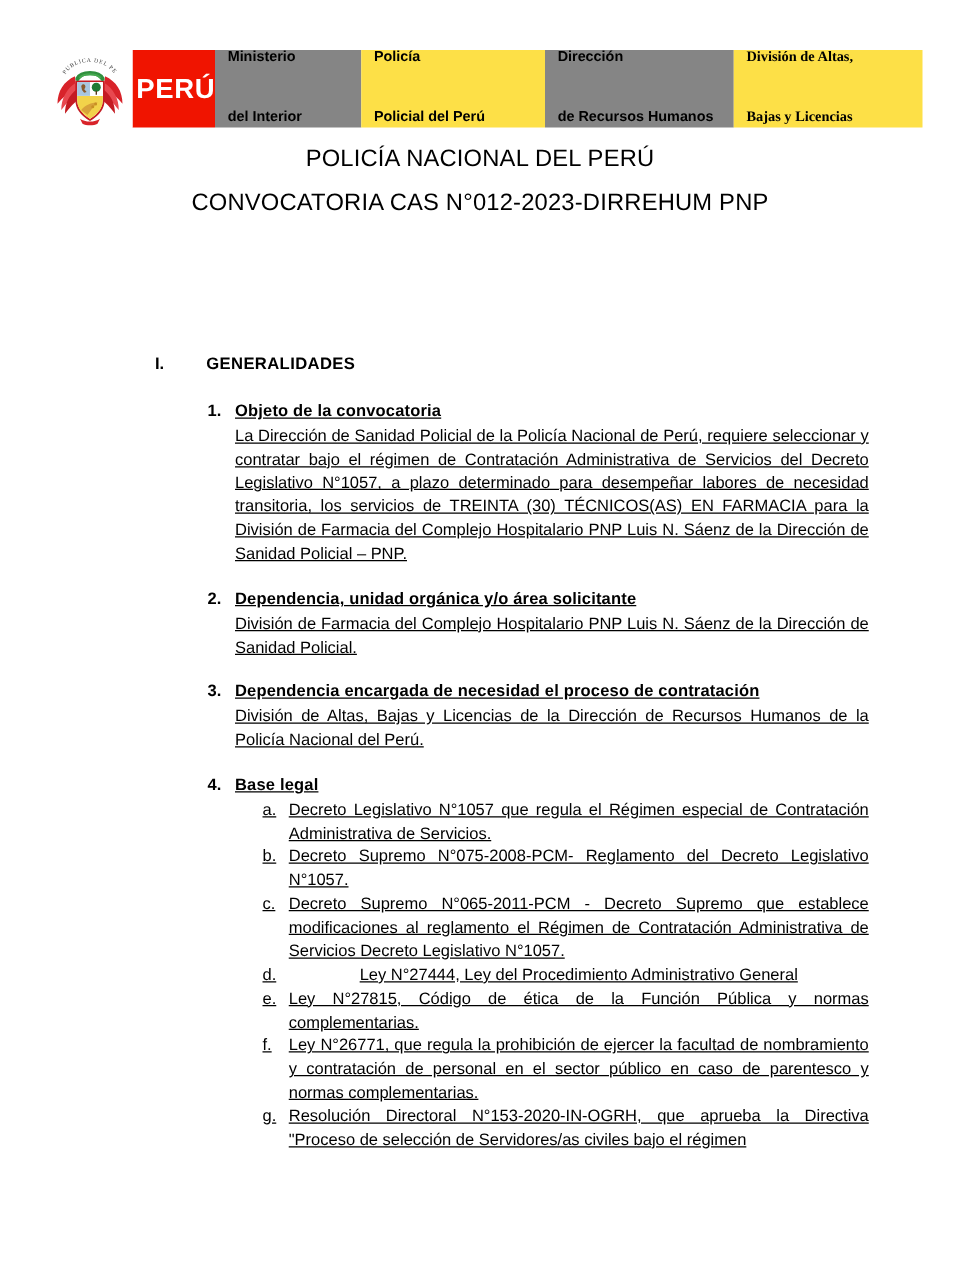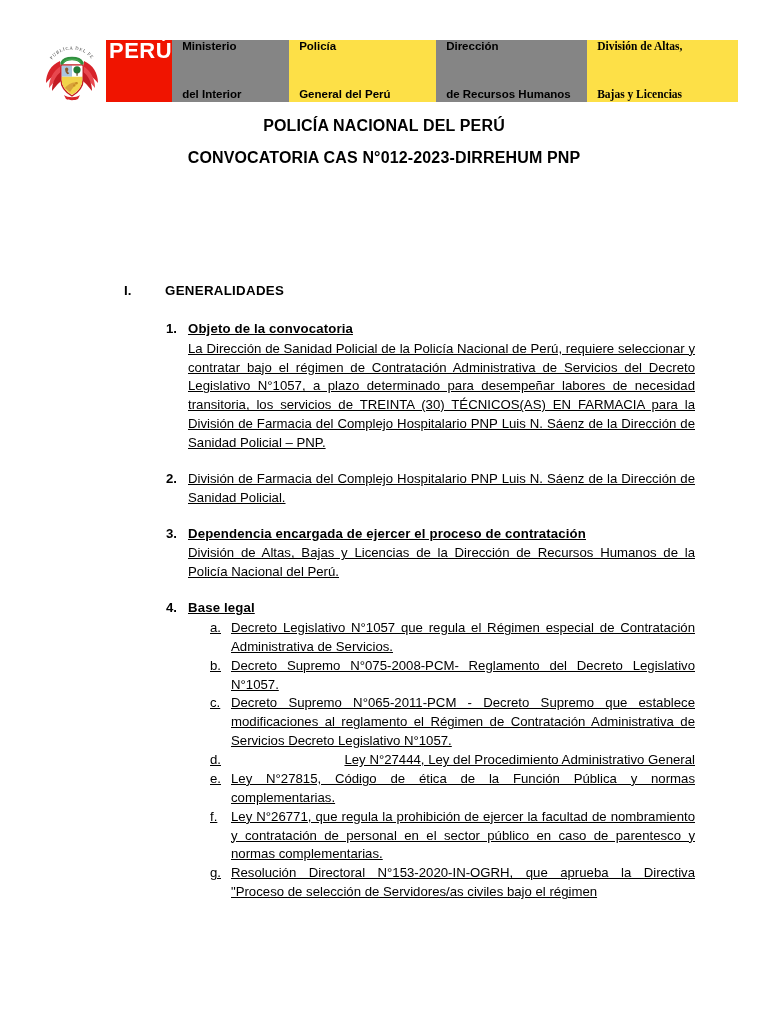--- a/index.html
+++ b/index.html
@@ -48,20 +48,21 @@
   .crest {
     width: 64px;
     height: 62px;
     display: block;
   }
 
   .peru-cell {
     flex: 0 0 62px;
     background: #f01400;
     display: flex;
+    align-items: center;
     justify-content: flex-start;
     padding-left: 3px;
     box-sizing: border-box;
   }
   .peru-word {
     color: #ffffff;
     font-size: 22px;
     font-weight: bold;
     letter-spacing: 0.5px;
     line-height: 1;
@@ -89,22 +90,22 @@
 
   .hdr-line { white-space: nowrap; }
 
   
   .title-block {
     position: absolute;
     left: 96px;
     top: 118px;
     width: 576px;
     text-align: center;
-    font-weight: bold;
-    font-size: 16px;
+    font-weight: normal;
+    font-size: 19px;
     line-height: 1.02;
   }
   .title-line {
     margin: 0 0 16px 0;
     letter-spacing: 0.15px;
   }
   .title-para {
     margin: 0;
     letter-spacing: 0.1px;
     line-height: 1.42;
@@ -180,21 +181,21 @@
     line-height: 1.43;
   }
   .alpha-text {
     flex: 1 1 auto;
     font-size: 13.2px;
     line-height: 1.43;
     text-align: justify;
     text-justify: inter-word;
     margin: 0;
   }
-  .alpha-text.nojust { text-align: right; }
+  .alpha-text.nojust { text-align: center; }
 </style>
 </head>
 <body>
 
 <div class="page">
 
   <div class="header-banner">
 
     <div class="crest-cell">
       <svg class="crest" viewBox="0 0 64 62">
@@ -242,21 +243,21 @@
       <span class="peru-word">PERÚ</span>
     </div>
 
     <div class="hdr-cell dark c-ministerio">
       <span class="hdr-line">Ministerio</span>
       <span class="hdr-line">del Interior</span>
     </div>
 
     <div class="hdr-cell light c-policia">
       <span class="hdr-line">Policía</span>
-      <span class="hdr-line">General del Perú</span>
+      <span class="hdr-line">Policial del Perú</span>
     </div>
 
     <div class="hdr-cell dark c-direccion">
       <span class="hdr-line">Dirección</span>
       <span class="hdr-line">de Recursos Humanos</span>
     </div>
 
     <div class="hdr-cell light c-division">
       <span class="hdr-line">División de Altas,</span>
       <span class="hdr-line">Bajas y Licencias</span>
@@ -280,28 +281,29 @@
       <span class="num-marker">1.</span>
       <div class="num-body">
         <p class="num-heading">Objeto de la convocatoria</p>
         <p class="num-text">La Dirección de Sanidad Policial de la Policía Nacional de Perú, requiere seleccionar y contratar bajo el régimen de Contratación Administrativa de Servicios del Decreto Legislativo N°1057, a plazo determinado para desempeñar labores de necesidad transitoria, los servicios de TREINTA (30) TÉCNICOS(AS) EN FARMACIA para la División de Farmacia del Complejo Hospitalario PNP Luis N. Sáenz de la Dirección de Sanidad Policial – PNP.</p>
       </div>
     </div>
 
     <div class="num-item">
       <span class="num-marker">2.</span>
       <div class="num-body">
+        <p class="num-heading">Dependencia, unidad orgánica y/o área solicitante</p>
         <p class="num-text nojust">División de Farmacia del Complejo Hospitalario PNP Luis N. Sáenz de la Dirección de Sanidad Policial.</p>
       </div>
     </div>
 
     <div class="num-item">
       <span class="num-marker">3.</span>
       <div class="num-body">
-        <p class="num-heading">Dependencia encargada de ejercer el proceso de contratación</p>
+        <p class="num-heading">Dependencia encargada de necesidad el proceso de contratación</p>
         <p class="num-text">División de Altas, Bajas y Licencias de la Dirección de Recursos Humanos de la Policía Nacional del Perú.</p>
       </div>
     </div>
 
     <div class="num-item">
       <span class="num-marker">4.</span>
       <div class="num-body">
         <p class="num-heading">Base legal</p>
 
         <div class="alpha-list">

